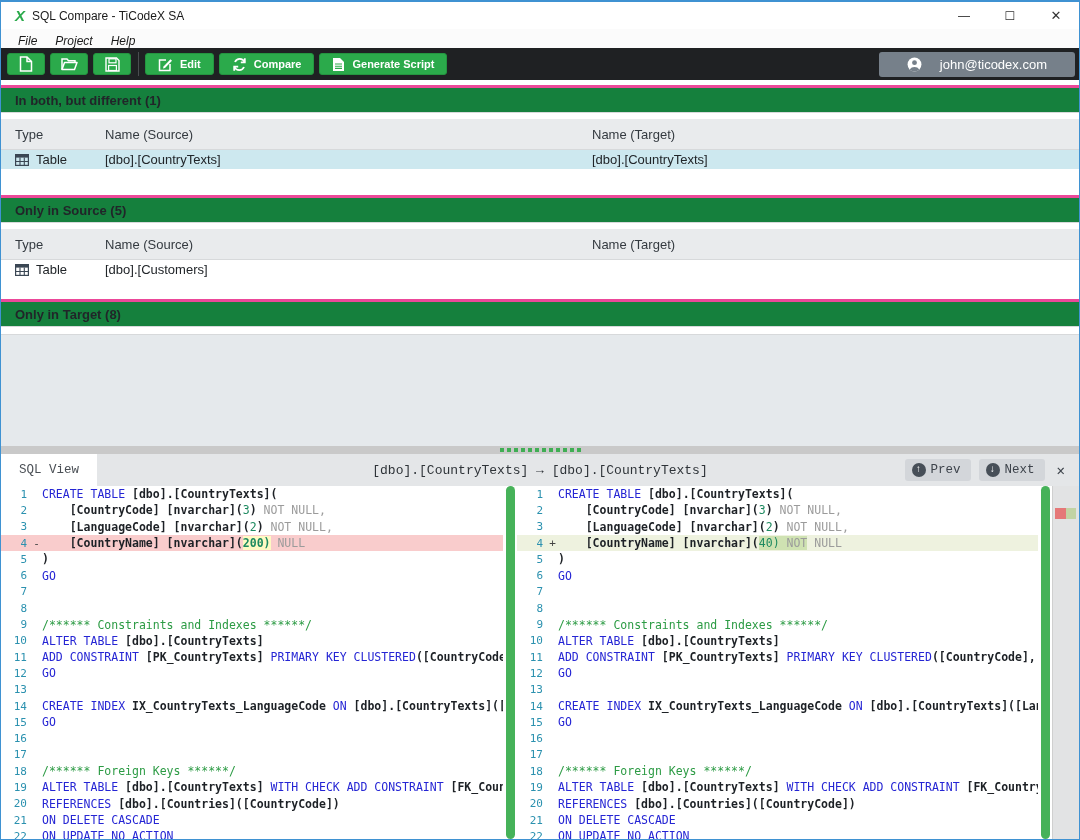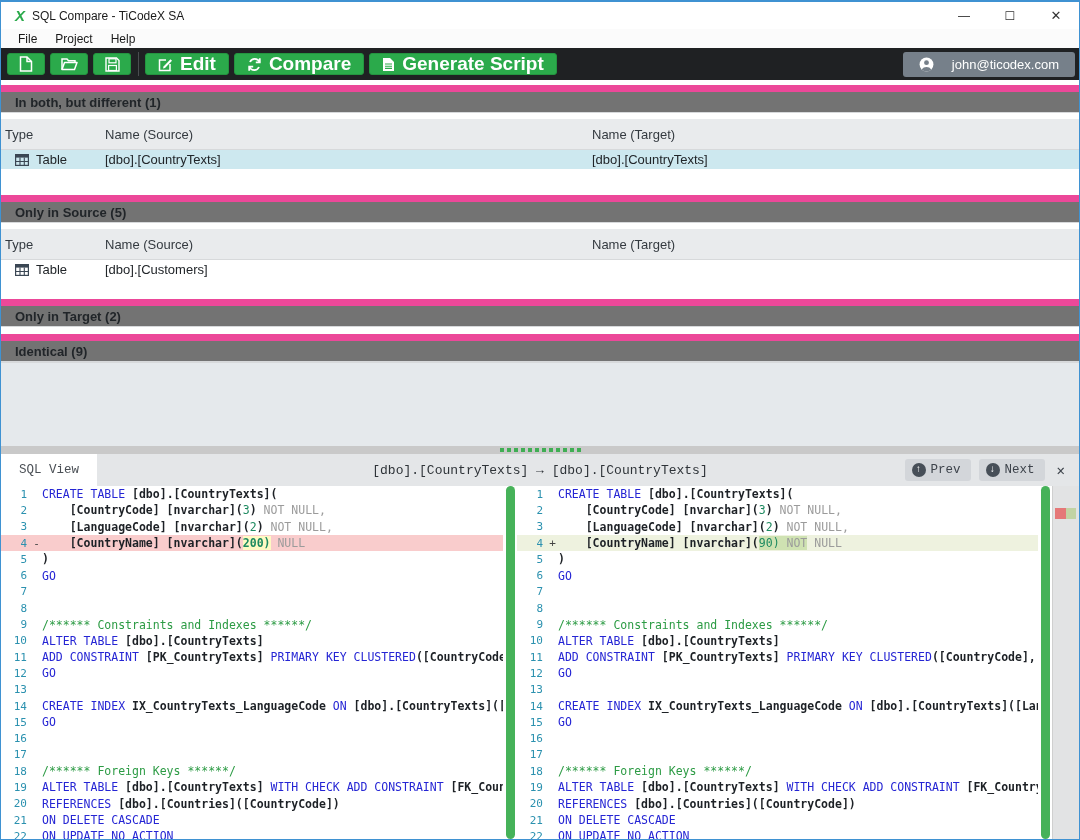--- a/index.html
+++ b/index.html
@@ -16,48 +16,48 @@
   
   .titlebar { height:27px; background:#ffffff; display:flex; align-items:center; flex:none; }
   .app-logo { font-weight:bold; font-style:italic; color:#2baa4b; font-size:15px; margin-left:14px; letter-spacing:-1px; }
   .app-title { font-size:12px; color:#1a1a1a; margin-left:8px; }
   .win-controls { margin-left:auto; display:flex; height:100%; }
   .win-btn { width:46px; height:100%; display:flex; align-items:center; justify-content:center;
              font-size:12px; color:#333; cursor:default; }
   .win-btn.close { font-size:13px; }
 
   
-  .menubar { height:19px; background:#fbfbfb; display:flex; align-items:center; padding-left:8px; flex:none; }
+  .menubar { height:19px; background:#fbfbfb; display:flex; align-items:flex-end; padding-left:8px; flex:none;font-style:italic; }
   .menu-item { font-size:12px; color:#1a1a1a; padding:0 9px; }
 
   
   .toolbar { height:32px; background:#1f2123; display:flex; align-items:center; padding:0 4px 0 6px; flex:none; }
   .tb-btn { background:#2baa4b; border:1px solid #249540; border-radius:3px; height:22px;
             display:flex; align-items:center; justify-content:center; margin-right:5px;
-            color:#fff; font-size:19px; font-weight:600; }
+            color:#fff; font-size:11px; font-weight:600; }
   .tb-btn.icon-only { width:38px; }
   .tb-btn.with-label { padding:0 12px; gap:7px; }
   .tb-sep { width:1px; height:24px; background:#4a4d50; margin:0 6px 0 2px; }
   .tb-btn svg { display:block; }
   .account-badge { margin-left:auto; background:#76808a; border-radius:3px; height:25px;
-                   display:flex; align-items:center; gap:18px; padding:0 16px; color:#fff; font-size:13px; }
+                   display:flex; align-items:center; gap:18px; padding:0 28px; color:#fff; font-size:13px; }
   .account-badge svg { display:block; }
 
   
   .sections { flex:none; height:366px; display:flex; flex-direction:column; background:#fff; padding-top:5px; }
-  .sec-header { height:28px; flex:none; background:#737373; border-top:7px solid #ec4899; border-bottom:1px solid #d7d9db;
+  .sec-header { height:28px; flex:none; background:#15803d; border-top:3px solid #ec4899; border-bottom:1px solid #d7d9db;
                 display:flex; align-items:center; padding-left:14px; font-size:13px; font-weight:600; color:#212529; }
   .sec-gap6 { height:6px; flex:none; background:#fff; }
   .sec-gap7 { height:7px; flex:none; background:#fff; }
   .thead { height:31px; flex:none; background:#e9ebed; border-bottom:1px solid #d7d9db; display:flex; align-items:center;
            font-size:13px; color:#343a40; }
   .trow { height:19px; flex:none; display:flex; align-items:center; font-size:13px; color:#212529; background:#fff; }
   .trow.hl { background:#cde8ef; }
   .cell-type { width:104px; padding-left:14px; display:flex; align-items:center; gap:7px; flex:none; }
-  .thead .cell-type { padding-left:4px; }
+  .thead .cell-type { padding-left:14px; }
   .cell-source { width:487px; flex:none; }
   .cell-target { flex:1; }
   .gap26 { height:26px; flex:none; background:#fff; }
   .gap20 { height:20px; flex:none; background:#fff; }
   .filler { flex:1; background:#e5e9ec; border-top:1px solid #d7d9db; }
   .table-icon svg { display:block; }
 
   
   .splitter { height:8px; flex:none; background:#c9c9c9; display:flex; align-items:center; justify-content:center; gap:3px; }
   .splitter i { width:4px; height:4px; background:#3fae54; display:block; }
@@ -225,23 +225,22 @@
             <rect x="0.6" y="0.6" width="12.8" height="3" fill="#3b4754"></rect>
             <path d="M5 3.6 V11.4 M9.3 3.6 V11.4 M0.6 7.5 H13.4" stroke="#3b4754" stroke-width="1.1"></path>
           </svg>
         </span>
         <span>Table</span>
       </div>
       <div class="cell-source">[dbo].[Customers]</div>
       <div class="cell-target"></div>
     </div>
     <div class="gap20"></div>
-    <div class="sec-header">Only in Target (2)</div>
+    <div class="sec-header">Only in Target (8)</div>
     <div class="sec-gap7"></div>
-    <div class="sec-header">Identical (9)</div>
     <div class="filler"></div>
   </div>
 
 <div class="splitter">
   <i></i>
     <i></i>
     <i></i>
     <i></i>
     <i></i>
     <i></i>
@@ -294,21 +293,21 @@
       <div class="line"><span class="ln">21</span><span class="mk"></span><span class="code"><span class="tok-k">ON DELETE CASCADE</span></span></div>
       <div class="line"><span class="ln">22</span><span class="mk"></span><span class="code"><span class="tok-k">ON UPDATE NO ACTION</span></span></div>
     </div>
   <div class="vscroll">
       <div class="thumb"></div>
     </div>
   <div class="panel right" id="panel-right">
       <div class="line"><span class="ln">1</span><span class="mk"></span><span class="code"><span class="tok-k">CREATE TABLE</span><span class="tok-p"> [dbo].[CountryTexts](</span></span></div>
       <div class="line"><span class="ln">2</span><span class="mk"></span><span class="code"><span class="tok-p">    [CountryCode] [nvarchar](</span><span class="tok-n">3</span><span class="tok-p">) </span><span class="tok-g">NOT NULL,</span></span></div>
       <div class="line"><span class="ln">3</span><span class="mk"></span><span class="code"><span class="tok-p">    [LanguageCode] [nvarchar](</span><span class="tok-n">2</span><span class="tok-p">) </span><span class="tok-g">NOT NULL,</span></span></div>
-      <div class="line add"><span class="ln">4</span><span class="mk">+</span><span class="code"><span class="tok-p">    [CountryName] [nvarchar](</span><span class="tok-n hl">90)</span><span class="tok-g hl"> NOT</span><span class="tok-g"> NULL</span></span></div>
+      <div class="line add"><span class="ln">4</span><span class="mk">+</span><span class="code"><span class="tok-p">    [CountryName] [nvarchar](</span><span class="tok-n hl">40)</span><span class="tok-g hl"> NOT</span><span class="tok-g"> NULL</span></span></div>
       <div class="line"><span class="ln">5</span><span class="mk"></span><span class="code"><span class="tok-p">)</span></span></div>
       <div class="line"><span class="ln">6</span><span class="mk"></span><span class="code"><span class="tok-k">GO</span></span></div>
       <div class="line"><span class="ln">7</span><span class="mk"></span><span class="code"></span></div>
       <div class="line"><span class="ln">8</span><span class="mk"></span><span class="code"></span></div>
       <div class="line"><span class="ln">9</span><span class="mk"></span><span class="code"><span class="tok-c">/****** Constraints and Indexes ******/</span></span></div>
       <div class="line"><span class="ln">10</span><span class="mk"></span><span class="code"><span class="tok-k">ALTER TABLE</span><span class="tok-p"> [dbo].[CountryTexts]</span></span></div>
       <div class="line"><span class="ln">11</span><span class="mk"></span><span class="code"><span class="tok-k">ADD CONSTRAINT</span><span class="tok-p"> [PK_CountryTexts] </span><span class="tok-k">PRIMARY KEY CLUSTERED</span><span class="tok-p">([CountryCode],[LanguageCode])</span></span></div>
       <div class="line"><span class="ln">12</span><span class="mk"></span><span class="code"><span class="tok-k">GO</span></span></div>
       <div class="line"><span class="ln">13</span><span class="mk"></span><span class="code"></span></div>
       <div class="line"><span class="ln">14</span><span class="mk"></span><span class="code"><span class="tok-k">CREATE INDEX</span><span class="tok-p"> IX_CountryTexts_LanguageCode </span><span class="tok-k">ON</span><span class="tok-p"> [dbo].[CountryTexts]([LanguageCode])</span></span></div>

